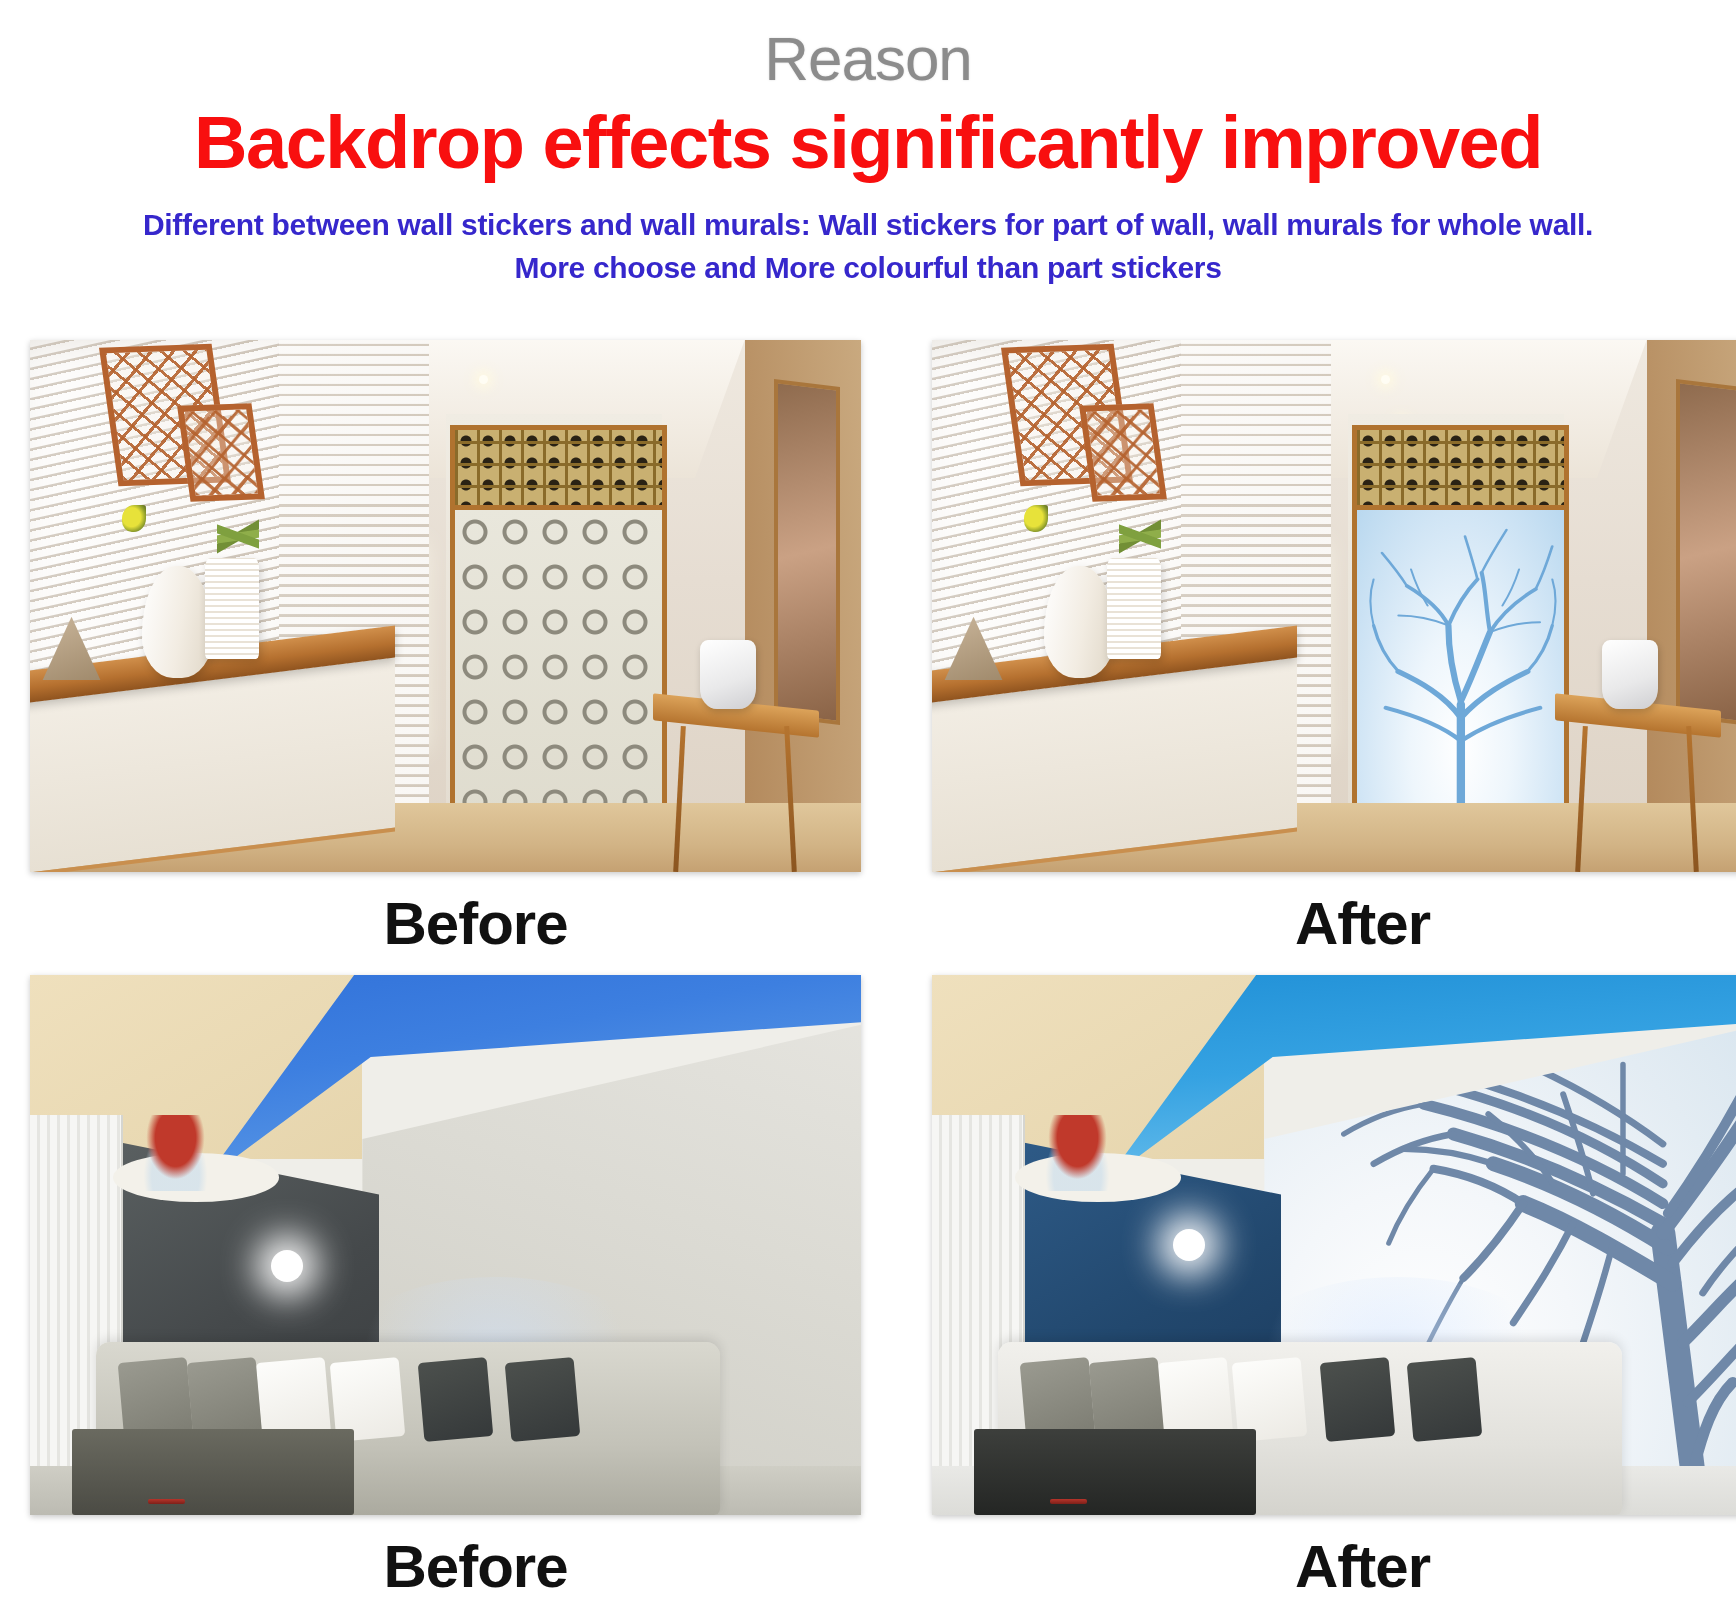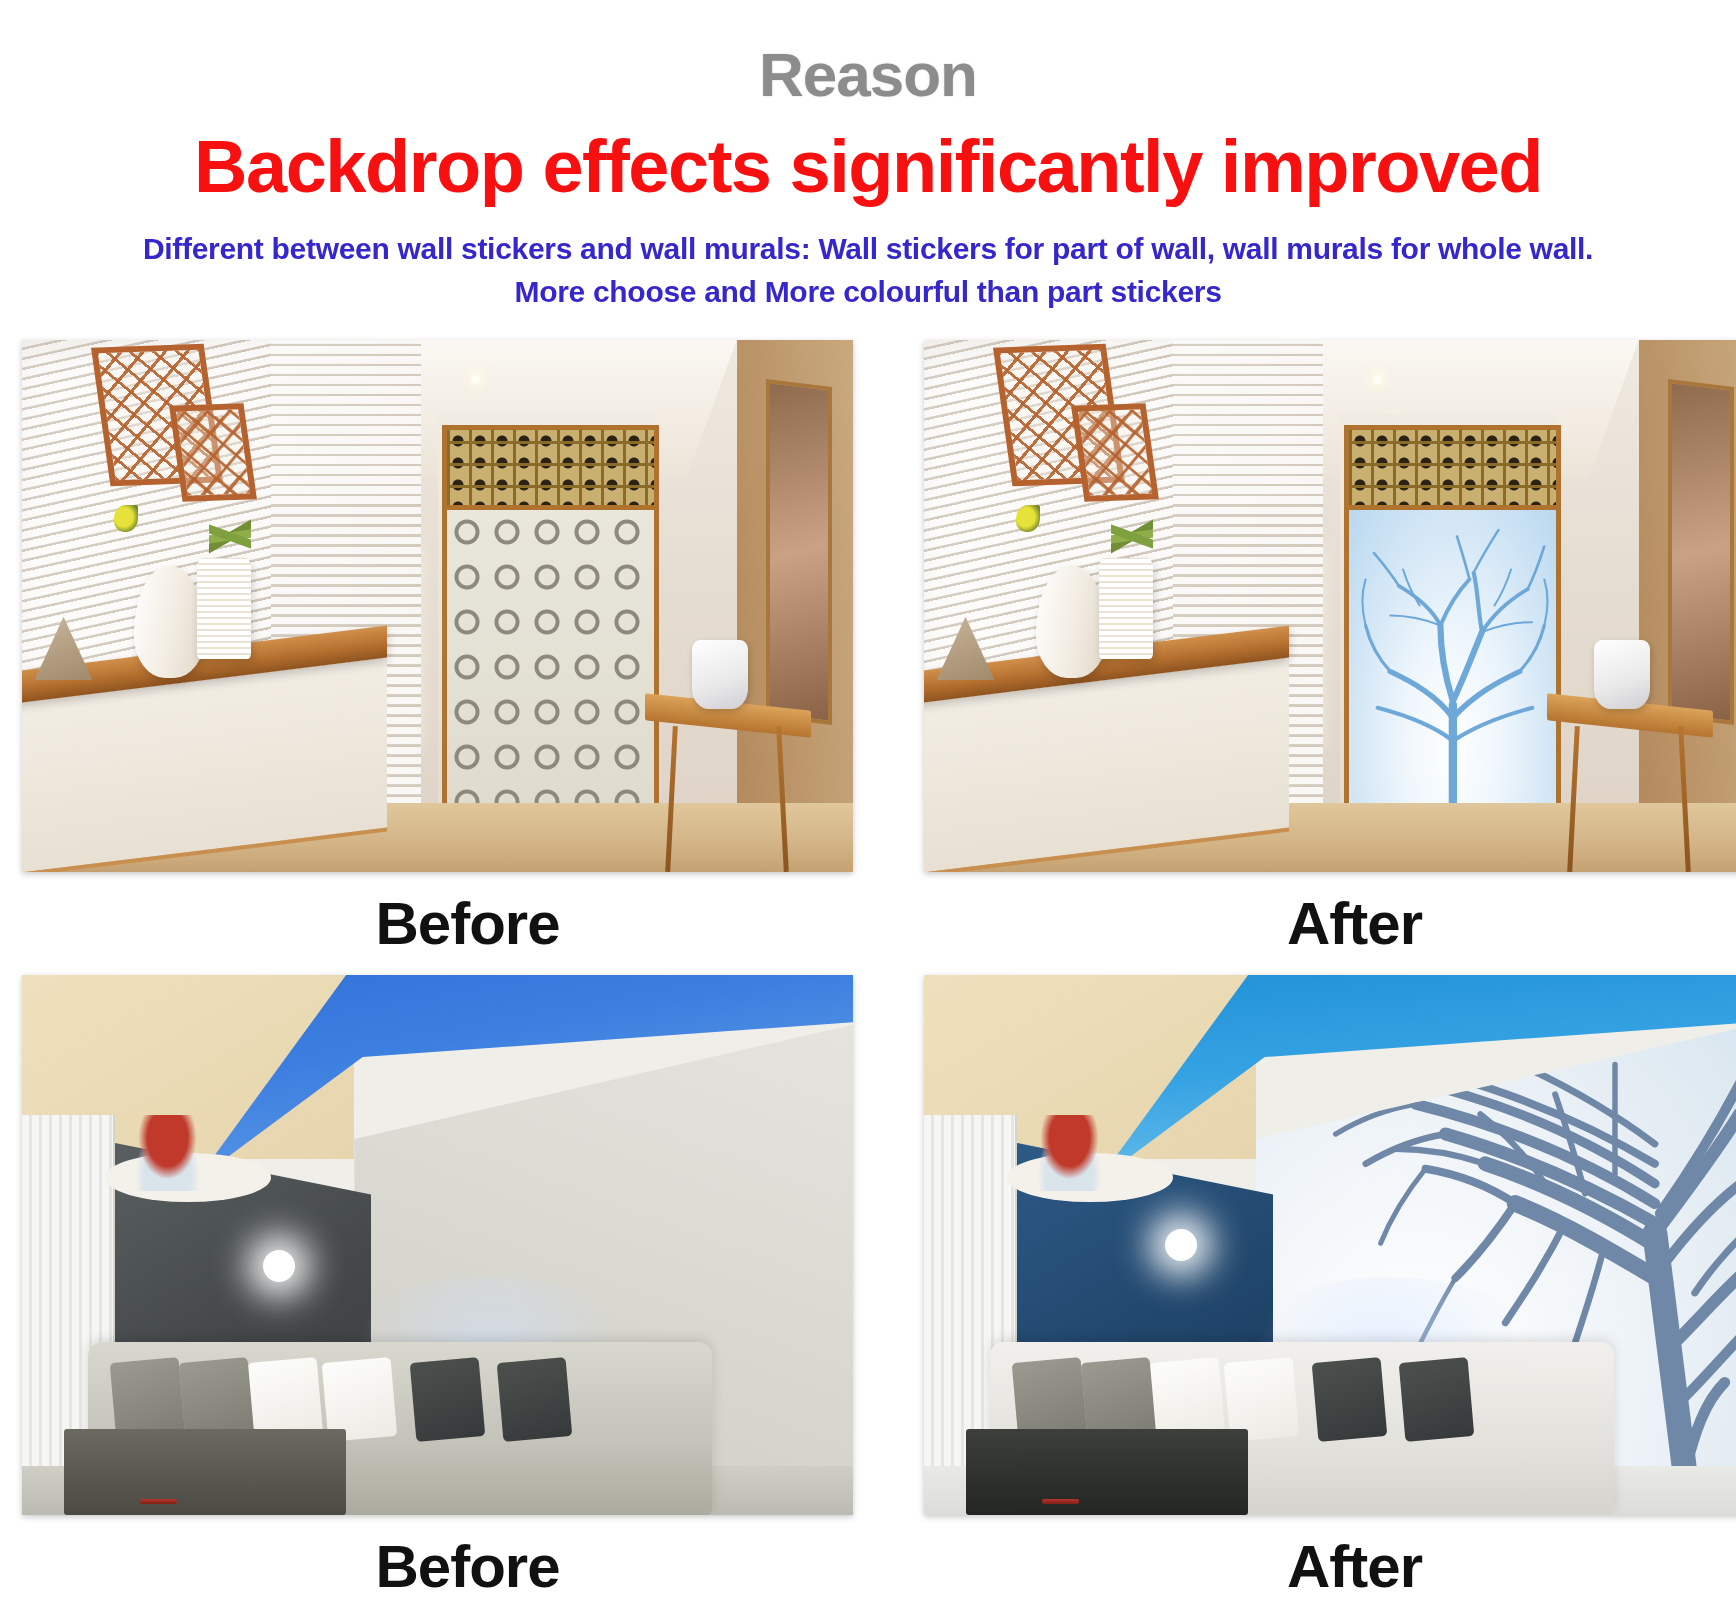--- a/index.html
+++ b/index.html
@@ -16,25 +16,25 @@
   }
 
   
   .header {
     width: 100%;
     text-align: center;
   }
   .reason-title {
     font-family: "Liberation Sans", sans-serif;
     font-size: 62px;
-    font-weight: 700;
+    font-weight: 400;
     color: #8c8c8c;
     letter-spacing: -1px;
     line-height: 1;
-    margin: 16px;
+    margin: 0;
     padding-top: 28px;
     text-shadow: 0 0 2px rgba(140,140,140,0.35);
   }
   .headline {
     font-family: "Liberation Sans", sans-serif;
     font-size: 74px;
     font-weight: bold;
     color: #f80f0f;
     line-height: 1;
     margin: 8px;
@@ -59,20 +59,21 @@
   
   .grid {
     position: absolute;
     left: 0;
     top: 330px;
     width: 1736px;
   }
   .row {
     position: relative;
     width: 1532px;
+    margin-left: 8px;
   }
   .row-top { height: 635px; }
   .row-bottom { height: 630px; }
 
   .cell {
     position: absolute;
     top: 10px;
   }
   .cell-left  { left: 22px;  }
   .cell-right { left: 924px; }

